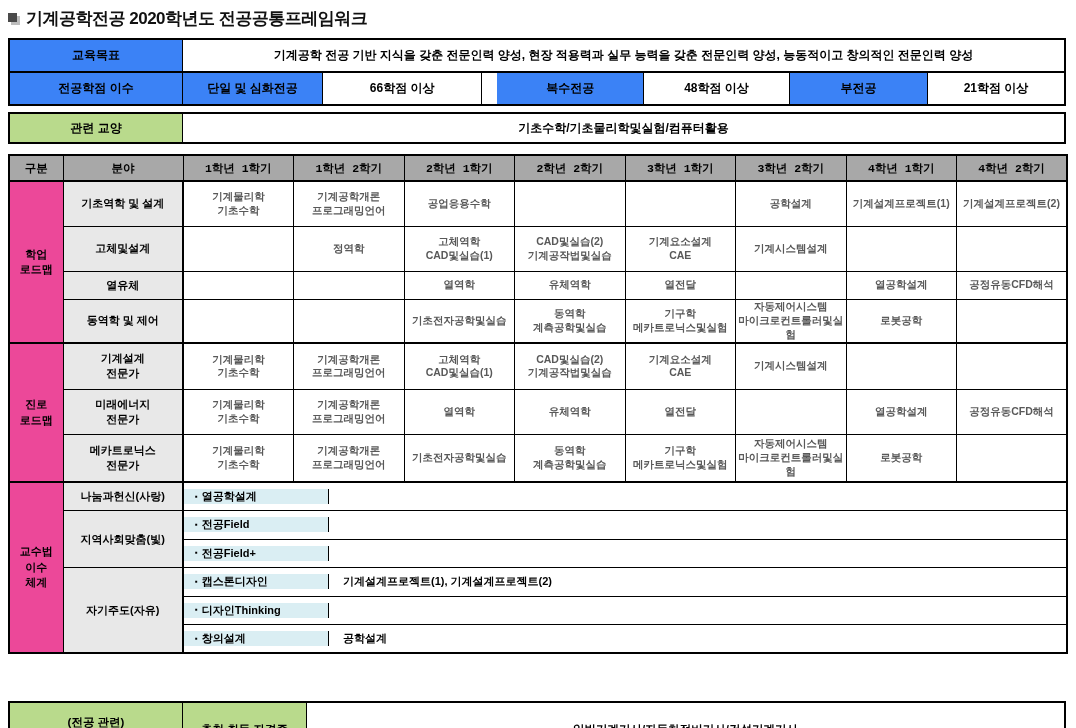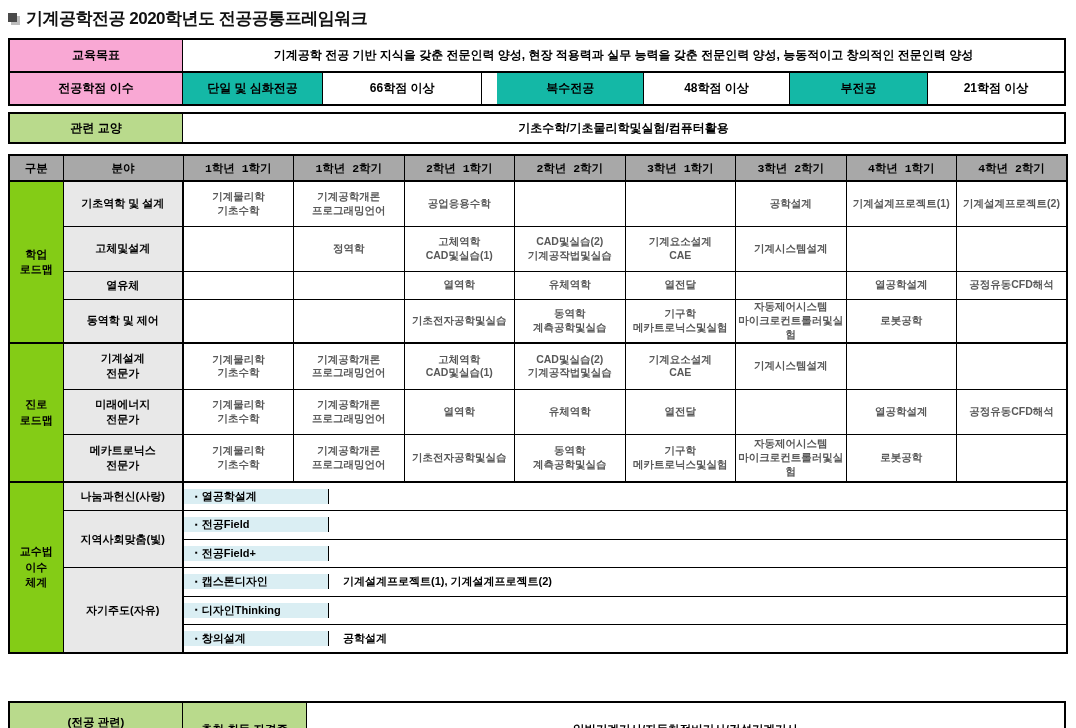--- a/index.html
+++ b/index.html
@@ -12,36 +12,36 @@
   .title-wrap{position:absolute;left:8px;top:7px;display:flex;align-items:center;}
   .title-bullet{width:9px;height:9px;background:#4a4a4a;box-shadow:3px 3px 0 #bdbdbd;margin-right:9px;margin-top:-2px;}
   .title-text{font-size:17px;letter-spacing:-0.5px;color:#111;}
   
   .box{position:absolute;left:8px;width:1054px;border:2px solid #000;box-sizing:content-box;}
   .trow{display:flex;align-items:stretch;}
   .trow + .trow{border-top:2px solid #000;}
   .tlabel{width:172px;flex:none;border-right:1px solid #000;display:flex;align-items:center;justify-content:center;text-align:center;font-size:12px;white-space:pre-line;line-height:1.25;}
   .tcell{display:flex;align-items:center;justify-content:center;text-align:center;font-size:12px;border-right:1px solid #000;white-space:pre-line;}
   .tcell.last{border-right:none;}
-  .teal{background:#f9a8d4;}
-  .teal2{background:#14b8a6;}
+  .teal{background:#3b82f6;}
+  .teal2{background:#3b82f6;}
   .green{background:#b9da8c;}
   .goal-table{top:38px;}
   .goal-table .trow{height:31px;}
   .rel-table{top:112px;}
   .rel-table .trow{height:28px;}
   .bottom-table{top:665px;margin-top:36px;}
   .bottom-table .trow{height:52px;}
   .bottom-table .tlabel{font-size:11.5px;}
   .bottom-table .tcell{font-size:11.5px;}
   
   table.curr{position:absolute;left:8px;top:154px;width:1058px;border-collapse:collapse;table-layout:fixed;border:2px solid #000;}
   table.curr th,table.curr td{border:1px solid #000;vertical-align:middle;text-align:center;padding:0;white-space:pre-line;}
   table.curr th{background:#a8a8a8;font-size:11.5px;height:24px;border-bottom:2px solid #000;font-weight:bold;font-family:Liberation Mono, monospace;}
-  td.group{background:#84cc16;font-size:11px;line-height:1.4;}
+  td.group{background:#ec4899;font-size:11px;line-height:1.4;}
   td.field{background:#e8e8e8;font-size:11px;line-height:1.35;border-right:2px solid #000 !important;}
   th.fieldcol{border-right:2px solid #000;}
   td.course{font-size:10.5px;line-height:1.3;color:#595959;background:#fff;}
   .tsec{border-top:2px solid #000 !important;}
   td.pcell{padding:0;background:#fff;}
   .p-wrap{display:flex;align-items:stretch;height:100%;}
   .p-item{width:145px;flex:none;background:#daeef3;border-right:1px solid #000;display:flex;align-items:center;padding-left:11px;box-sizing:border-box;font-size:11px;text-align:left;}
   .p-bullet{font-size:8px;margin-right:4px;line-height:1;}
   .p-content{flex:1;display:flex;align-items:center;padding-left:14px;font-size:11px;text-align:left;}
 </style>

